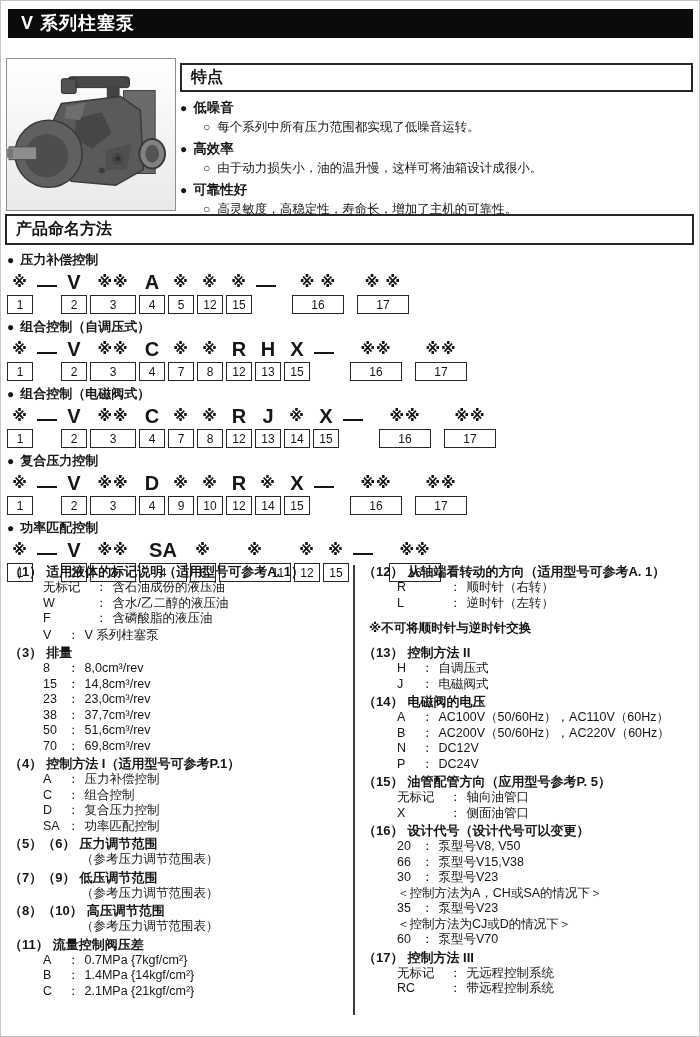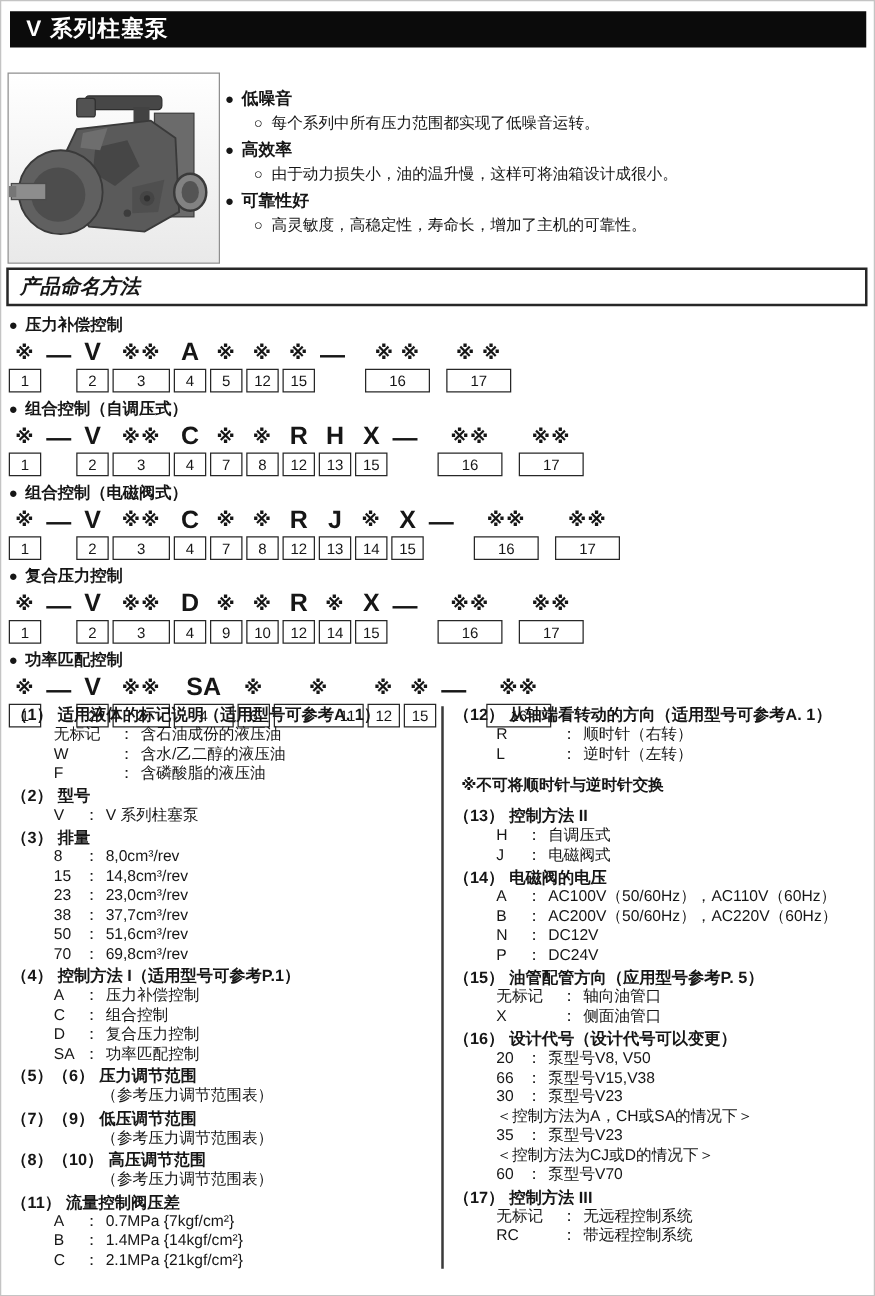--- a/index.html
+++ b/index.html
@@ -23,21 +23,21 @@
   .features{position:absolute;left:179px;top:62px;width:513px;}
   .features .sec-box{height:29px;font-size:16px;}
   .feat-list{margin-top:7px;}
   .feat-head{font-size:13.5px;font-weight:bold;margin:4px 0 2px 0;}
   .feat-head .bullet{margin-right:6px;font-size:12px;}
   .feat-desc{font-size:12.5px;margin:0 0 4px 23px;}
   .feat-desc .circ{margin-right:7px;font-size:12px;}
 
   
   .naming{position:absolute;left:4px;top:213px;width:689px;}
-  .naming .sec-box{height:31px;font-size:16px;font-style:italic;}
+  .naming .sec-box{height:31px;font-size:16px;}
   .naming-groups{margin-top:6px;}
   .code-group{margin-bottom:4px;}
   .group-label{font-size:13px;font-weight:600;margin:2px 0 1px 2px;}
   .group-label .bullet{margin-right:6px;font-size:12px;}
   .code-row{display:flex;align-items:flex-end;margin-left:2px;}
   .seg{display:flex;flex-direction:column;align-items:center;margin-right:3px;}
   .sym{height:24px;display:flex;align-items:center;justify-content:center;font-weight:bold;white-space:pre;}
   .sym-big{font-size:20px;}
   .sym-star{font-size:15px;letter-spacing:1px;}
   .cbox{height:17px;border:1.5px solid #272727;display:flex;align-items:center;justify-content:center;
@@ -86,20 +86,21 @@
       <rect x="0" y="91" width="6" height="9" fill="#767676"></rect>
       <ellipse cx="147" cy="96" rx="13" ry="15" fill="#828282" stroke="#3a3a3a" stroke-width="2"></ellipse>
       <ellipse cx="147" cy="96" rx="7" ry="9" fill="#545454"></ellipse>
       <circle cx="112" cy="101" r="6" fill="#454545"></circle>
       <circle cx="112" cy="101" r="2.5" fill="#2f2f2f"></circle>
       <circle cx="96" cy="113" r="3" fill="#3c3c3c"></circle>
     </svg>
   </div>
 
   <div class="features">
+    <div class="sec-box">特点</div>
     <div class="feat-list">
         <div class="feat-head"><span class="bullet">●</span><span>低噪音</span></div>
         <div class="feat-desc"><span class="circ">○</span><span>每个系列中所有压力范围都实现了低噪音运转。</span></div>
         <div class="feat-head"><span class="bullet">●</span><span>高效率</span></div>
         <div class="feat-desc"><span class="circ">○</span><span>由于动力损失小，油的温升慢，这样可将油箱设计成很小。</span></div>
         <div class="feat-head"><span class="bullet">●</span><span>可靠性好</span></div>
         <div class="feat-desc"><span class="circ">○</span><span>高灵敏度，高稳定性，寿命长，增加了主机的可靠性。</span></div>
       </div>
   </div>
 
@@ -396,21 +397,20 @@
             <span class="nt-colon">：</span>
             <span class="nt-val">含水/乙二醇的液压油</span>
           </div>
           <div class="nt-row">
             <span class="nt-key wide">F</span>
             <span class="nt-colon">：</span>
             <span class="nt-val">含磷酸脂的液压油</span>
           </div>
         </div>
         <div class="note-item">
-          <div class="nt-head"><span class="nt-num">（2）</span><span class="nt-title">型号</span></div>
           <div class="nt-row">
             <span class="nt-key">V</span>
             <span class="nt-colon">：</span>
             <span class="nt-val">V 系列柱塞泵</span>
           </div>
         </div>
         <div class="note-item">
           <div class="nt-head"><span class="nt-num">（3）</span><span class="nt-title">排量</span></div>
           <div class="nt-row">
             <span class="nt-key">8</span>

